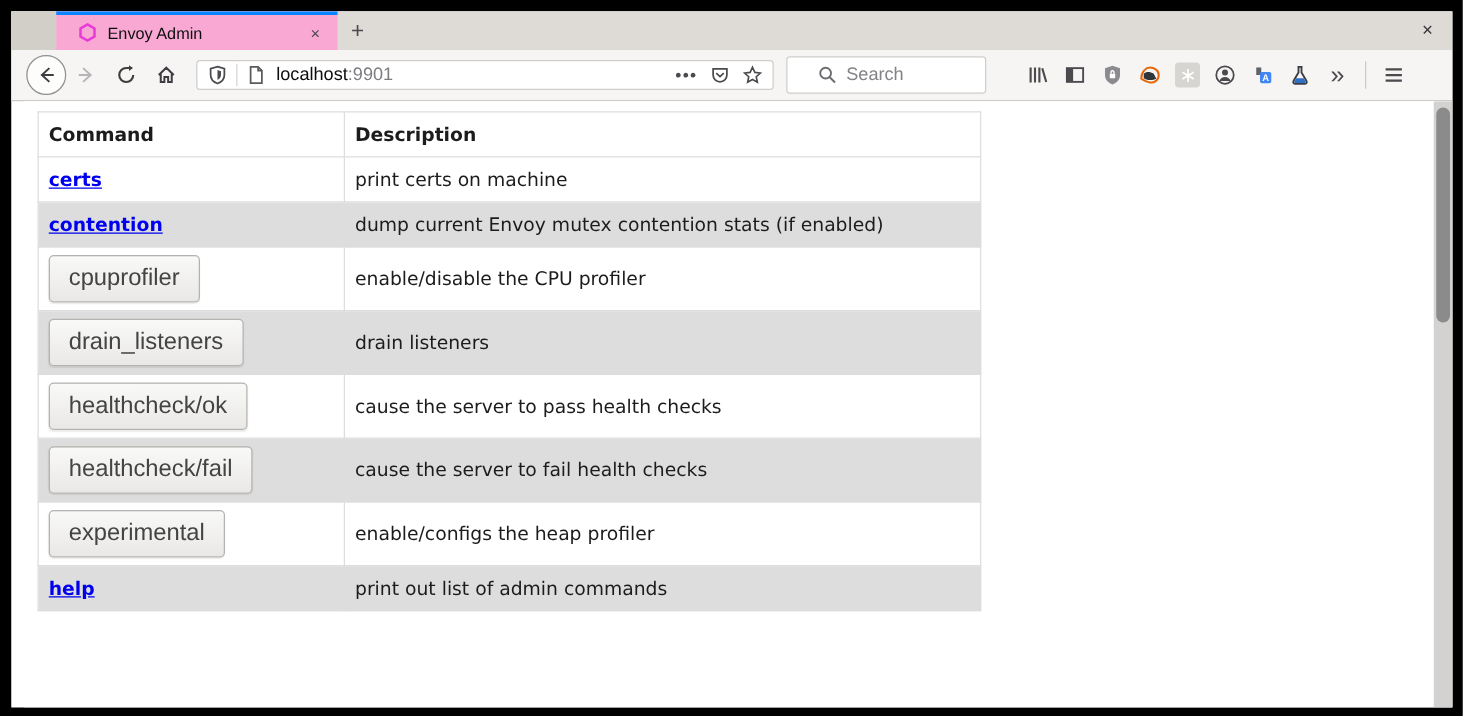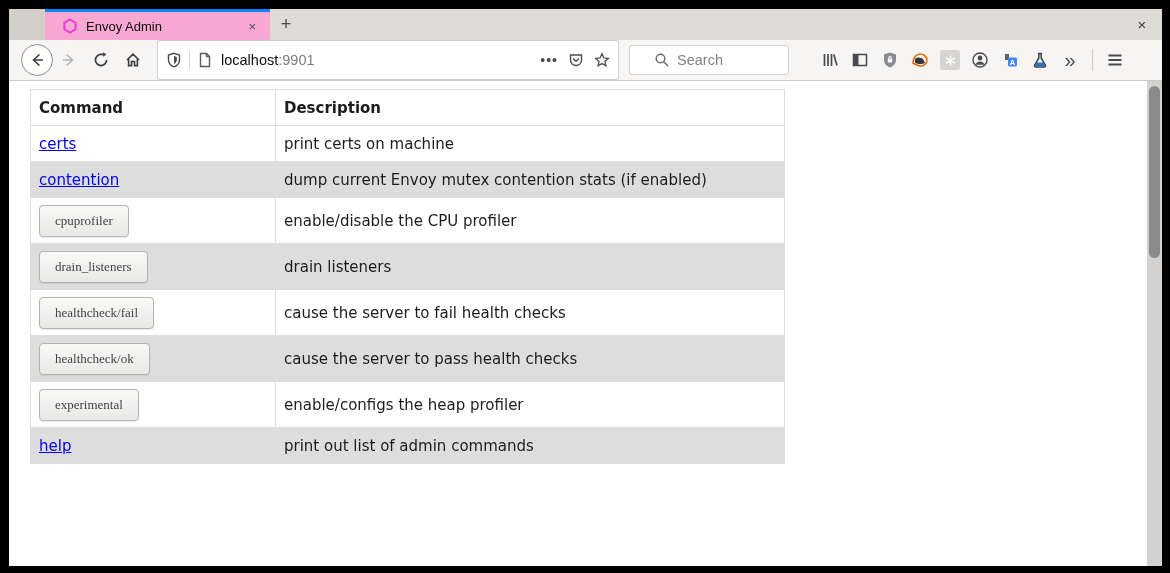--- a/index.html
+++ b/index.html
@@ -28,21 +28,21 @@
              display:flex; align-items:center; padding:0 10px 0 12px; flex:0 0 41px; }
   .nav-btn { width:32px; height:32px; display:flex; align-items:center; justify-content:center;
              color:#3e3e42; }
   .back-circle { width:32px; height:32px; border:1px solid #8f8f94; border-radius:50%;
                  background:#fdfdfc; display:flex; align-items:center; justify-content:center;
                  color:#3e3e42; }
   .disabled { color:#b5b5b8; }
   .icon18 { width:18px; height:18px; display:block; }
   .icon16 { width:16px; height:16px; display:block; }
 
-  .urlbar { width:462px; height:40px; background:#fff; border:1px solid #cfcecc; border-radius:3px;
+  .urlbar { width:462px; height:24px; background:#fff; border:1px solid #cfcecc; border-radius:3px;
             display:flex; align-items:center; margin-left:8px; padding:0 8px; }
   .urlbar .sep { width:1px; height:18px; background:#d6d5d3; margin:0 7px; }
   .url-text { flex:1; font-size:14.5px; color:#0c0c0d; white-space:nowrap; overflow:hidden; }
   .url-port { color:#7c7c80; }
   .url-right { display:flex; align-items:center; color:#5a5a5f; }
   .url-right > * { margin-left:10px; }
   .dots { font-size:14px; letter-spacing:1px; color:#4a4a4f; }
 
   .searchbar { width:160px; height:30px; background:#fff; border:1px solid #cfcecc; border-radius:3px;
                display:flex; align-items:center; margin-left:10px; padding:0 24px; }
@@ -63,23 +63,23 @@
                   background:#8b8b8b; border-radius:6px; }
 
   table.cmd-table { border-collapse:collapse; margin:8px 0 0 11px; width:755px;
                     font-family:"DejaVu Sans","Liberation Sans",sans-serif; }
   .cmd-table th, .cmd-table td { border:1px solid #ddd; text-align:left; vertical-align:middle;
                                  padding:6px 8px; font-size:15px; color:#1c1c1c; }
   .cmd-table th { font-weight:bold; height:36px; }
   .cmd-table td { height:36px; }
   .cmd-table col.c1 { width:245px; }
   .cmd-table tbody tr:nth-child(even) { background:#dddddd; }
-  .cmd-table a { color:#0000ee; text-decoration:underline; }
+  .cmd-table a { color:#0000ee; text-decoration:underline;font-weight:bold; }
   tr.btn-row td { height:46px; }
-  .cmd-btn { font-family:Liberation Serif, serif; font-size:13px; color:#444;
+  .cmd-btn { font-family:Liberation Sans, sans-serif; font-size:19px; color:#444;
              background:linear-gradient(#f9f9f8,#e9e8e6); border:1px solid #b5b3af;
              border-radius:4px; padding:7px 15px; box-shadow:0 1px 1px rgba(0,0,0,0.08); }
 </style>
 </head>
 <body>
 
 <div class="window">
 
   <div class="tabbar">
     <div class="titlebar-spacer"></div>
@@ -241,28 +241,28 @@
         </tr>
         <tr class="btn-row">
           <td><button class="cmd-btn">cpuprofiler</button></td>
           <td>enable/disable the CPU profiler</td>
         </tr>
         <tr class="btn-row">
           <td><button class="cmd-btn">drain_listeners</button></td>
           <td>drain listeners</td>
         </tr>
         <tr class="btn-row">
+          <td><button class="cmd-btn">healthcheck/ok</button></td>
+          <td>cause the server to pass health checks</td>
+        </tr>
+        <tr class="btn-row">
           <td><button class="cmd-btn">healthcheck/fail</button></td>
           <td>cause the server to fail health checks</td>
         </tr>
         <tr class="btn-row">
-          <td><button class="cmd-btn">healthcheck/ok</button></td>
-          <td>cause the server to pass health checks</td>
-        </tr>
-        <tr class="btn-row">
           <td><button class="cmd-btn">experimental</button></td>
           <td>enable/configs the heap profiler</td>
         </tr>
         <tr>
           <td><a href="#">help</a></td>
           <td>print out list of admin commands</td>
         </tr>
       </tbody>
     </table>
 

